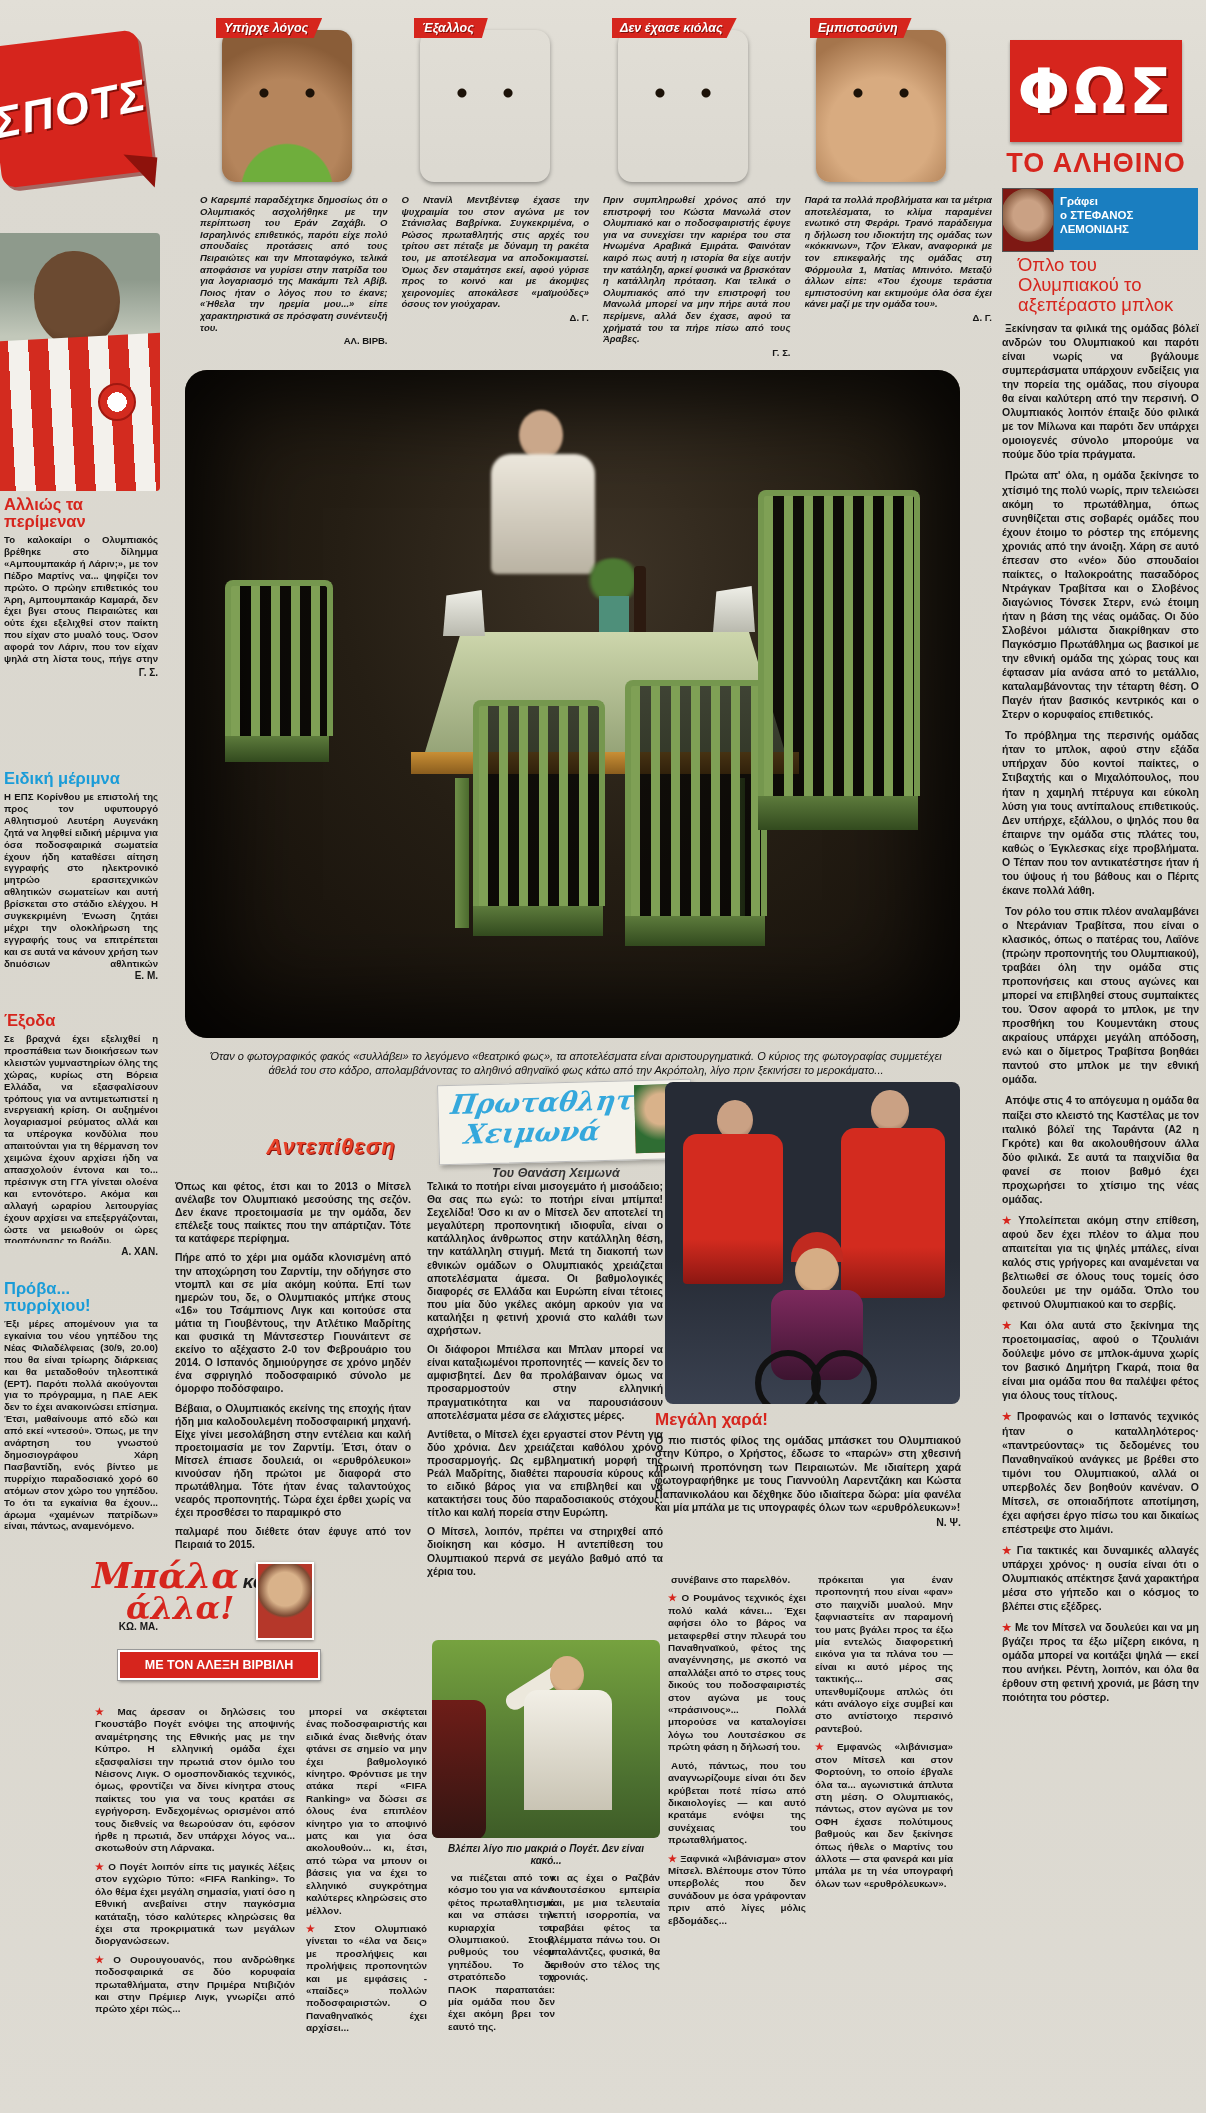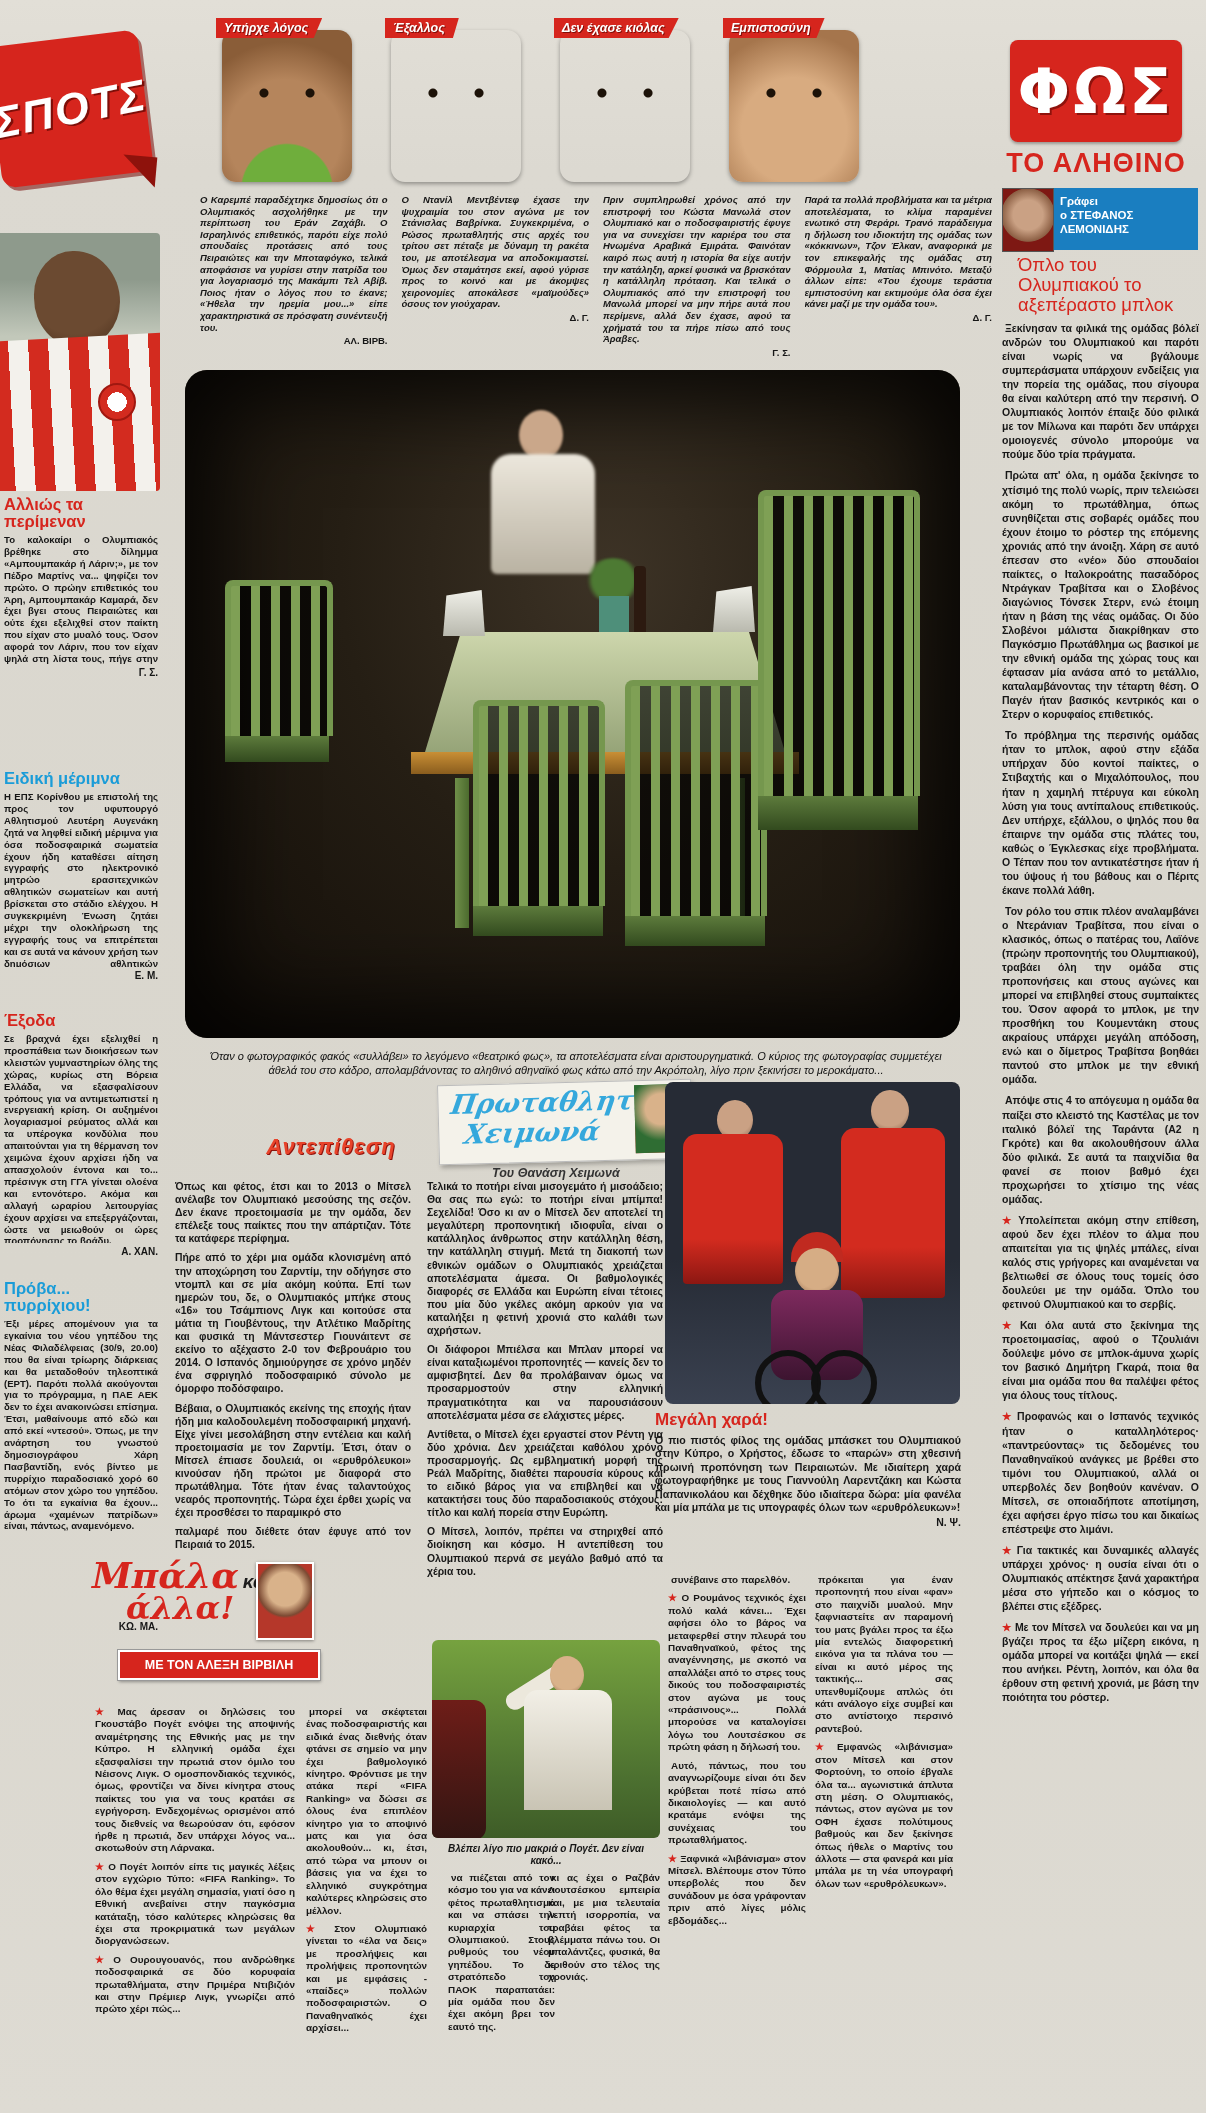--- a/index.html
+++ b/index.html
@@ -7,37 +7,37 @@
     background:linear-gradient(180deg,#e2dfd7 0%,#dcd9d1 8%,#d9d6cd 60%,#dedbd3 100%);
     overflow:hidden;font-family:"Liberation Sans",sans-serif;color:#161616;}
   .abs{position:absolute;}
   
   .spots{left:-6px;top:38px;width:152px;height:142px;background:#d6251d;border-radius:14px;
     transform:rotate(-7deg);box-shadow:3px 4px 0 rgba(120,10,5,.55);display:flex;align-items:center;justify-content:center;}
   .spots:after{content:"";position:absolute;right:-2px;bottom:-14px;border-left:34px solid transparent;
     border-top:30px solid #8e120c;transform:rotate(12deg);}
   .spots span{color:#fff;font-size:44px;font-weight:bold;font-style:italic;letter-spacing:2px;
     text-shadow:2px 2px 0 #7e0e08;transform:rotate(-4deg);}
-  .faces{left:222px;top:30px;display:flex;gap:39px;align-items:center;}
+  .faces{left:222px;top:30px;display:flex;gap:68px;align-items:center;}
   .face-card{position:relative;width:130px;height:152px;border-radius:14px;overflow:visible;}
   .face-art{position:absolute;inset:0;border-radius:14px;box-shadow:0 2px 4px rgba(0,0,0,.35);}
   .f1 .face-art{background:radial-gradient(circle at 50% 105%,#6fae3c 0 26%,transparent 27%),
      radial-gradient(circle at 48% 70%,#b5855c 0 45%,#8a5d38 75%),linear-gradient(180deg,#2e2417 0 26%,#caa27c 60%,#9a6b42 100%);}
   .f2 .face-art{background:radial-gradient(circle at 50% 68%,#c79süü 0,transparent 0),
      radial-gradient(circle at 50% 72%,#c7956a 0 40%,#8f5f38 80%),linear-gradient(180deg,#241b10 0 24%,#d2a477 58%,#8d5c35 100%);}
   .f3 .face-art{background:radial-gradient(circle at 52% 70%,#a97а4e 0 0,transparent 0),
      radial-gradient(circle at 52% 70%,#a97a4e 0 42%,#6c452a 82%),linear-gradient(180deg,#101208 0 30%,#b08257 62%,#5d3d24 100%);}
   .f4 .face-art{background:radial-gradient(circle at 50% 66%,#d8ab80 0 44%,#a5754c 82%),linear-gradient(180deg,#3a2d1d 0 22%,#e0b98e 58%,#a5754c 100%);}
   .face-eyes{position:absolute;left:22%;top:38%;width:56%;height:10px;
     background:radial-gradient(circle at 18% 50%,#1c1208 0 4px,transparent 5px),radial-gradient(circle at 82% 50%,#1c1208 0 4px,transparent 5px);}
   .face-tab{position:absolute;left:-6px;top:-12px;background:#d6251d;color:#fff;font-weight:bold;font-style:italic;
     font-size:12.5px;padding:3px 14px 3px 8px;clip-path:polygon(0 0,100% 0,92% 100%,0 100%);white-space:nowrap;z-index:3;
     text-shadow:1px 1px 0 #7e0e08;}
   .fos{right:10px;top:40px;width:200px;text-align:center;}
-  .fos-box{margin:0 auto;width:172px;height:102px;background:#d6251d;border-radius:8px;display:flex;align-items:center;justify-content:center;
+  .fos-box{margin:0 auto;width:172px;height:102px;background:#d6251d;border-radius:0;display:flex;align-items:center;justify-content:center;
     box-shadow:0 2px 3px rgba(0,0,0,.3);}
   .fos-box span{color:#fff;font-size:62px;font-weight:bold;letter-spacing:3px;font-family:"DejaVu Sans",sans-serif;
     text-shadow:2px 2px 0 #8e120c;}
   .fos-sub{margin-top:6px;color:#d6251d;font-size:27px;font-weight:bold;letter-spacing:1px;}
   .author{left:1002px;top:188px;width:196px;height:62px;display:flex;}
   .author-photo{width:50px;height:62px;background:radial-gradient(circle at 50% 42%,#caa184 0 34%,#8c5f44 60%,#7e1813 62%);
     border:1px solid #555;}
   .author-box{flex:1;background:#1a7ec0;color:#fff;font-weight:bold;font-size:11.5px;text-align:left;
     padding:6px 6px;line-height:14px;}
   

